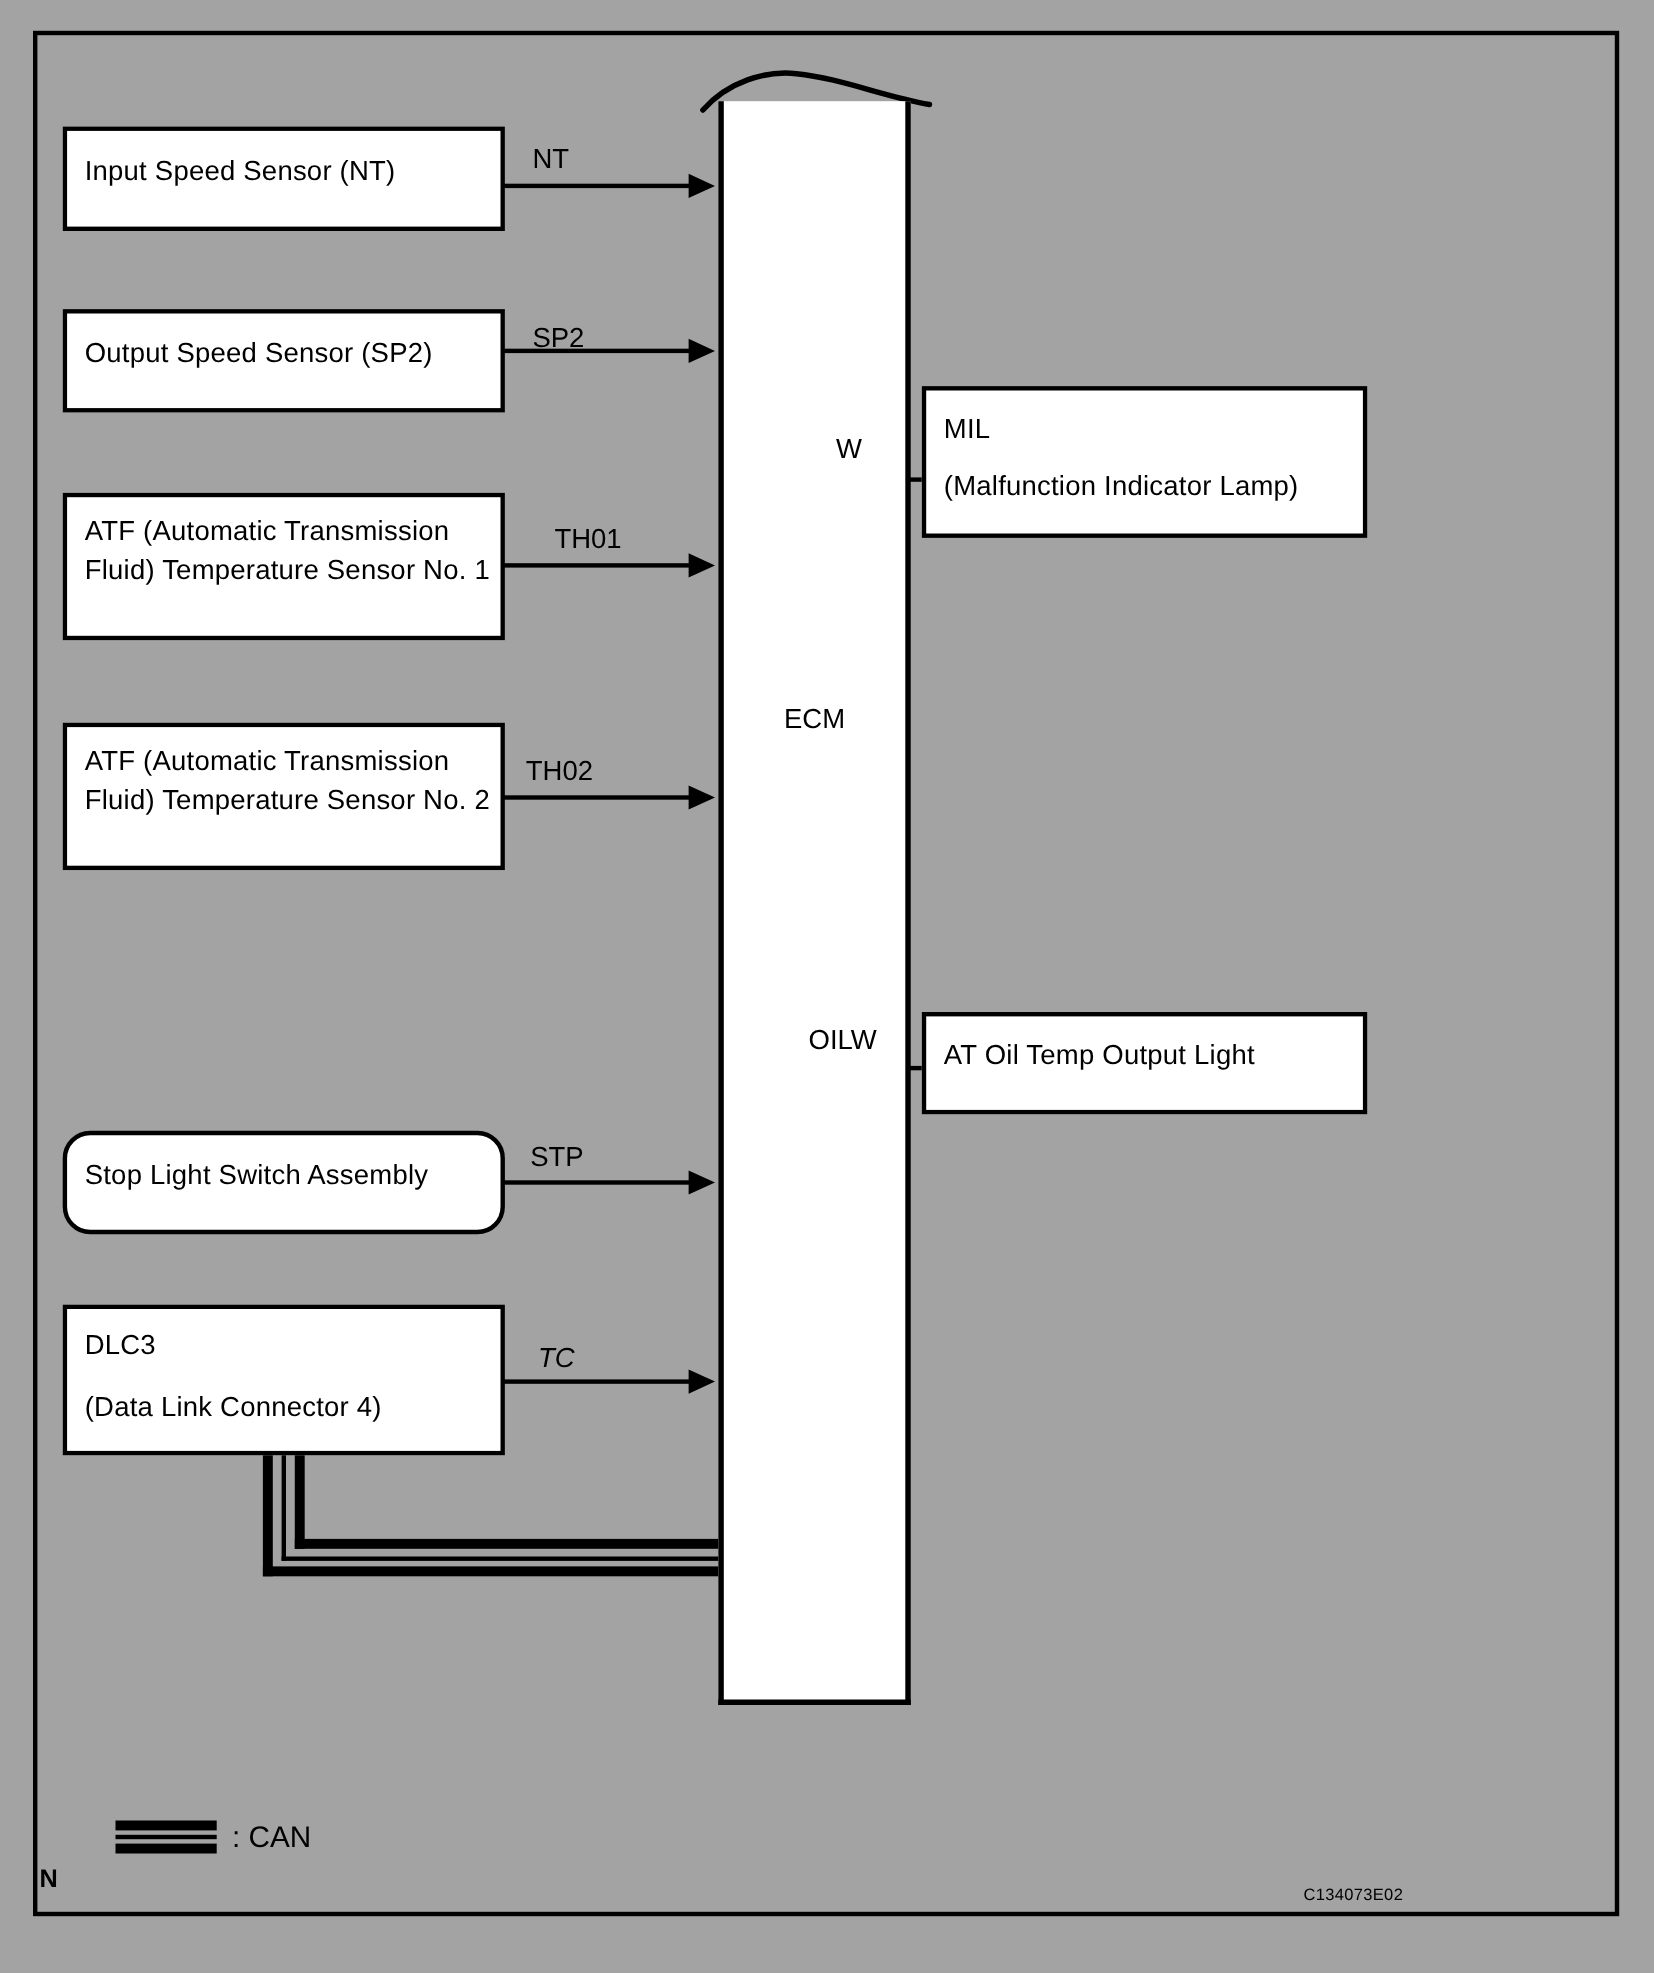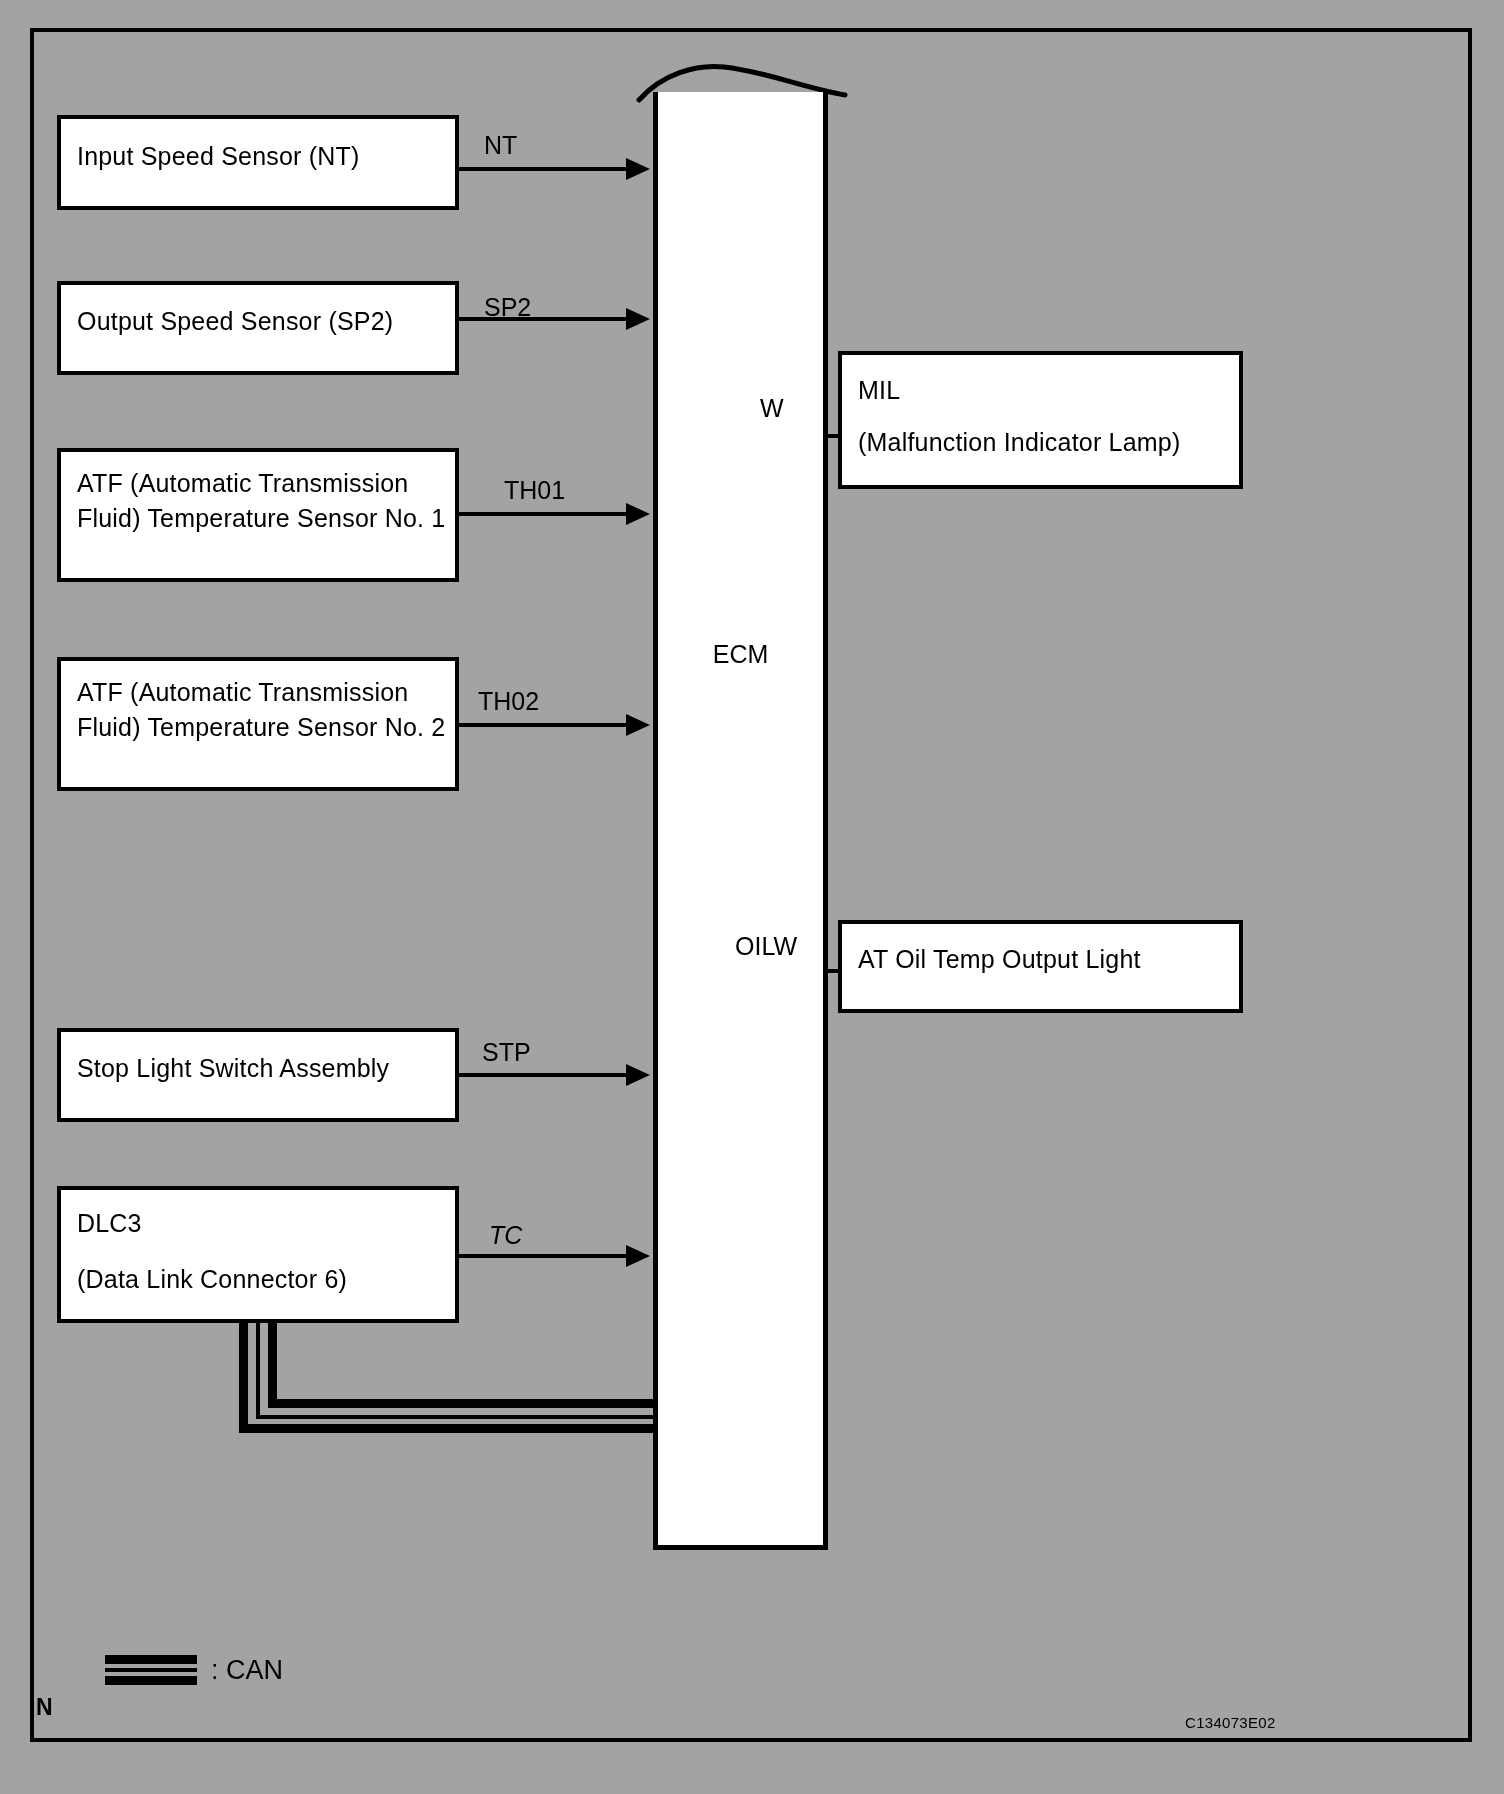--- a/index.html
+++ b/index.html
@@ -175,30 +175,30 @@
   <div class="sig-label" style="left:504px; top:476px;">TH01</div>
 
   <div class="comp-box" style="left:57px; top:657px; width:402px; height:134px;">
     <div class="box-text" style="top:14px;">ATF (Automatic Transmission
 Fluid) Temperature Sensor No. 2</div>
   </div>
   <div class="sig-line" style="left:457px; top:723px; width:175px;"></div>
   <div class="sig-arrow" style="left:626px; top:714px;"></div>
   <div class="sig-label" style="left:478px; top:687px;">TH02</div>
 
-  <div class="comp-box" style="left:57px; top:1028px; width:402px; height:94px;">
+  <div class="comp-box" style="left:57px; top:1028px; width:402px; height:94px;border-radius:25px;">
     <div class="box-text" style="top:19px;">Stop Light Switch Assembly</div>
   </div>
   <div class="sig-line" style="left:457px; top:1073px; width:175px;"></div>
   <div class="sig-arrow" style="left:626px; top:1064px;"></div>
   <div class="sig-label" style="left:482px; top:1038px;">STP</div>
 
   <div class="comp-box" style="left:57px; top:1186px; width:402px; height:137px;">
     <div class="box-text" style="top:16px;">DLC3</div>
-    <div class="box-text" style="top:72px;">(Data Link Connector 6)</div>
+    <div class="box-text" style="top:72px;">(Data Link Connector 4)</div>
   </div>
   <div class="sig-line" style="left:457px; top:1254px; width:175px;"></div>
   <div class="sig-arrow" style="left:626px; top:1245px;"></div>
   <div class="sig-label" style="left:489px; top:1221px;font-style:italic;">TC</div>
 
   <div class="can-seg" style="left:239px; top:1323px; width:9px; height:110px;"></div>
   <div class="can-seg" style="left:239px; top:1424px; width:419px; height:9px;"></div>
 
   <div class="can-seg" style="left:256px; top:1323px; width:4px; height:96px;"></div>
   <div class="can-seg" style="left:256px; top:1415px; width:402px; height:4px;"></div>

